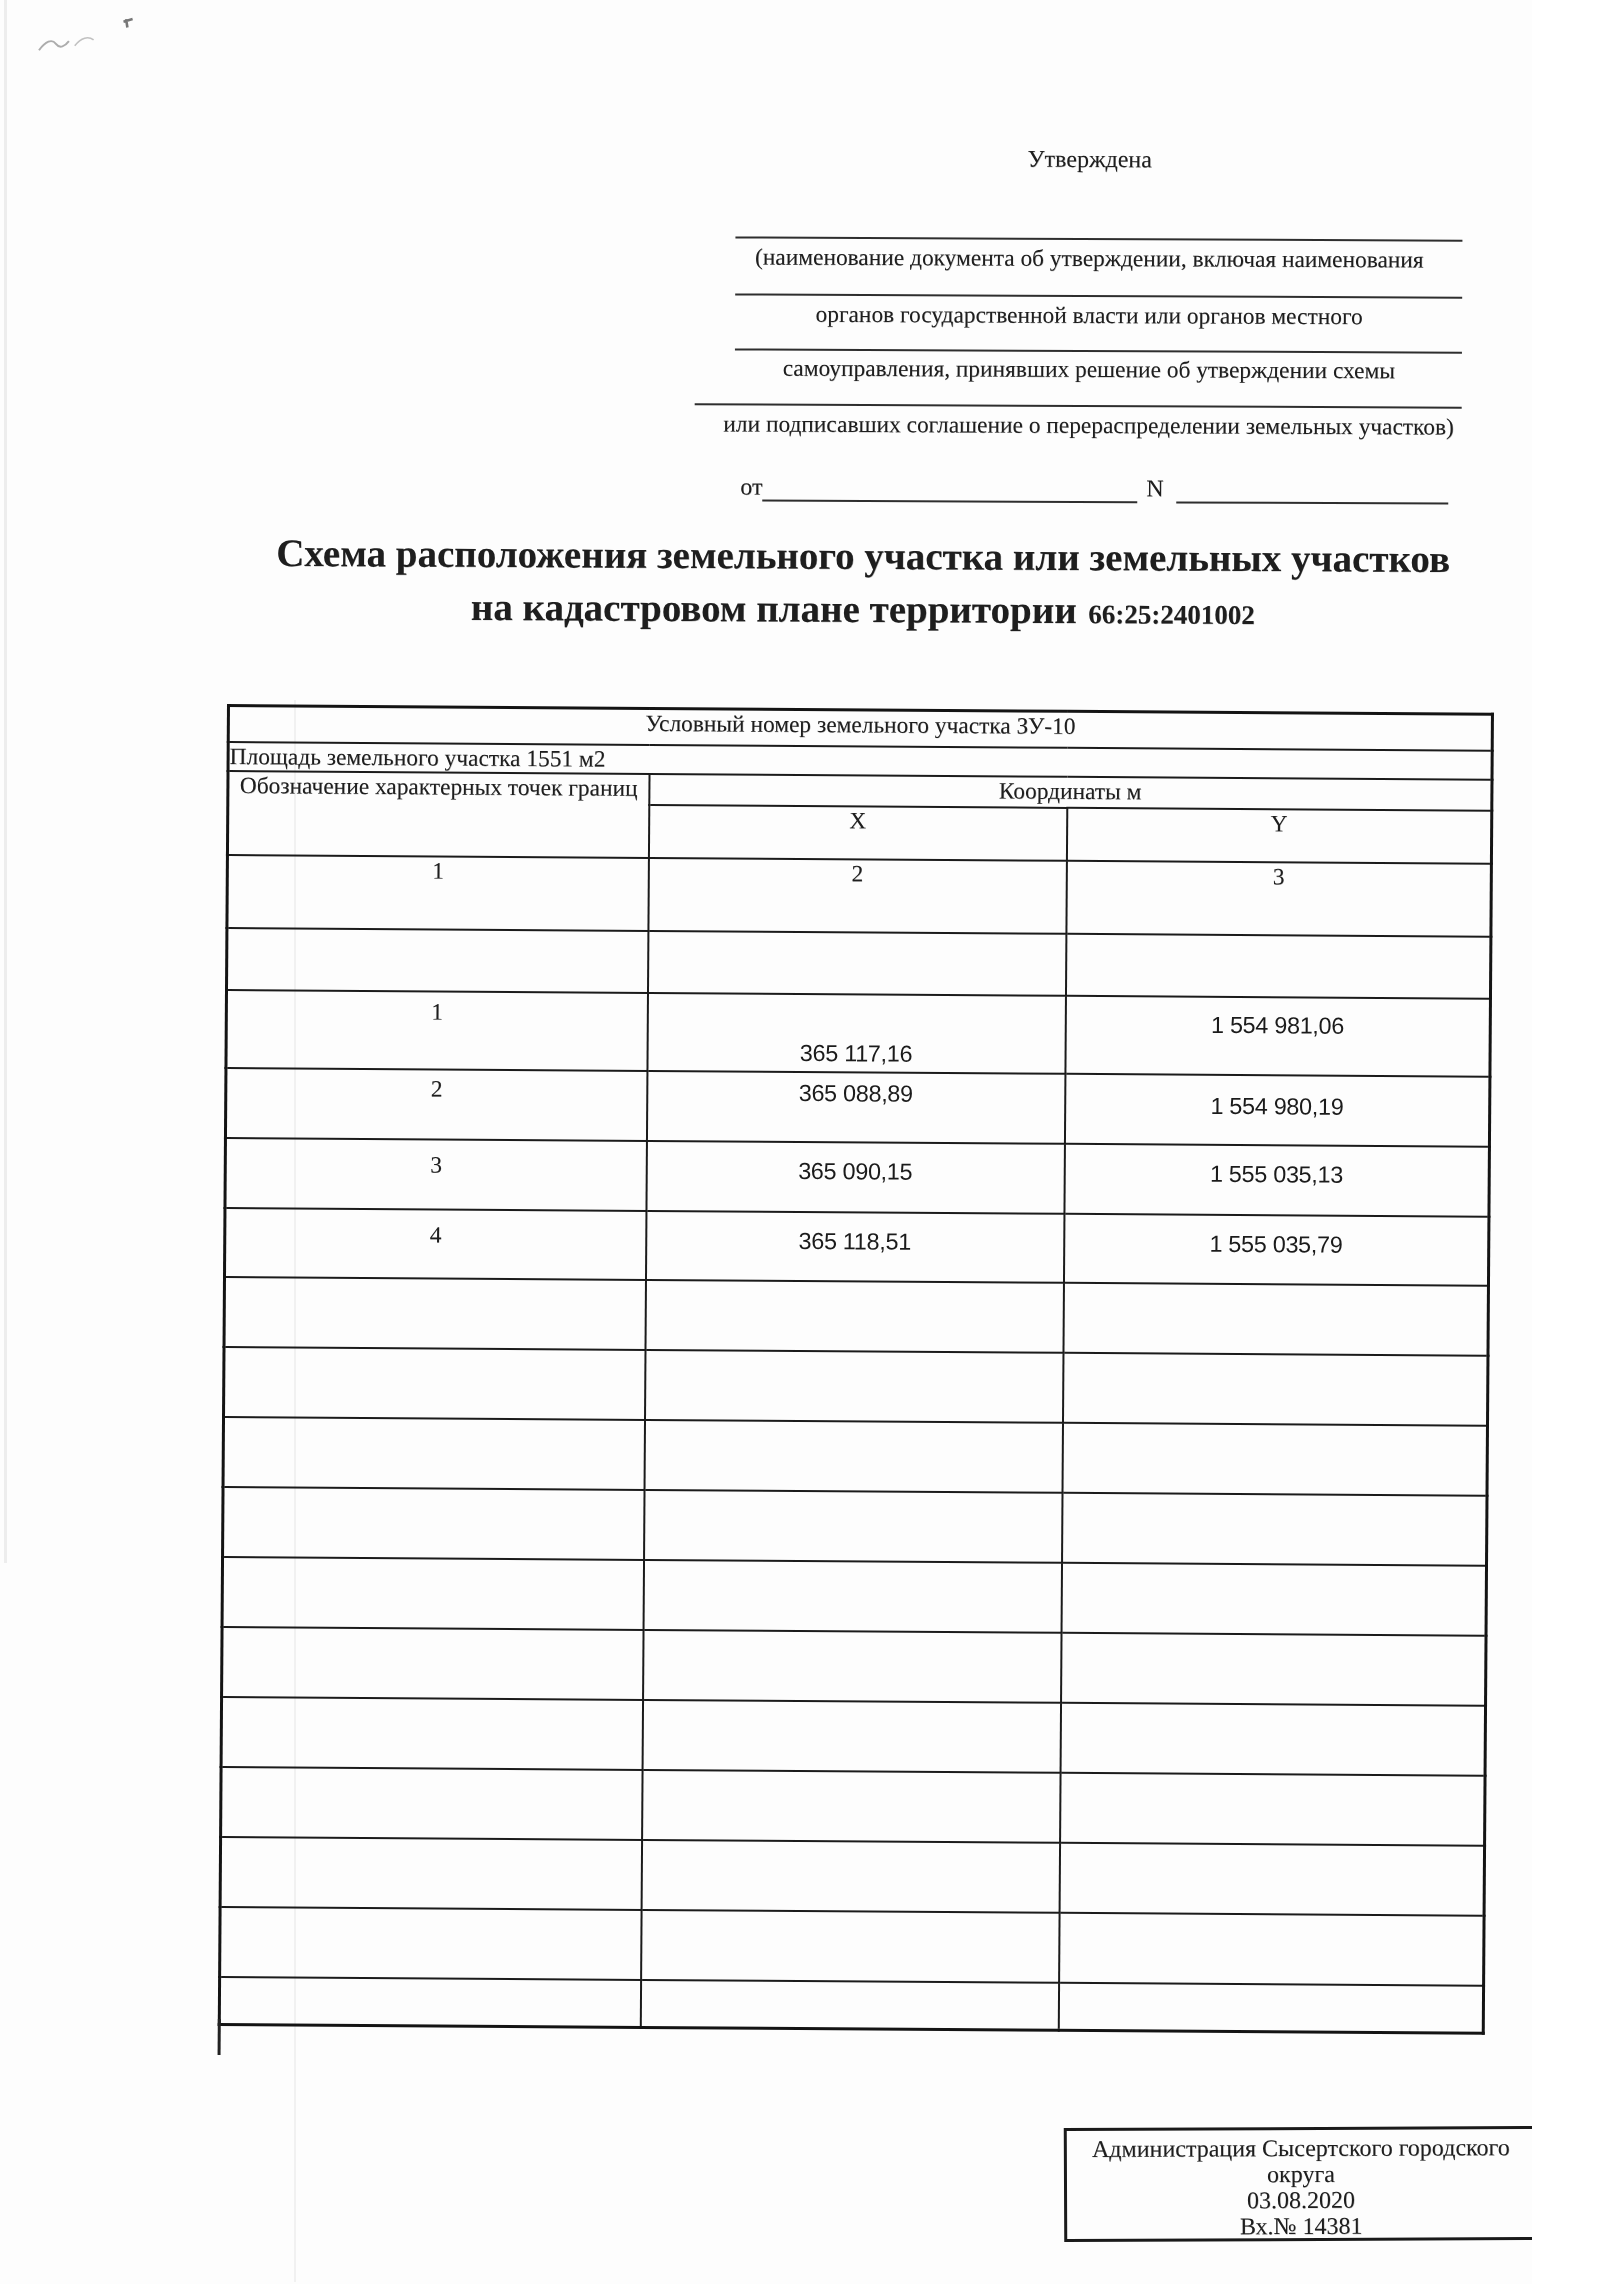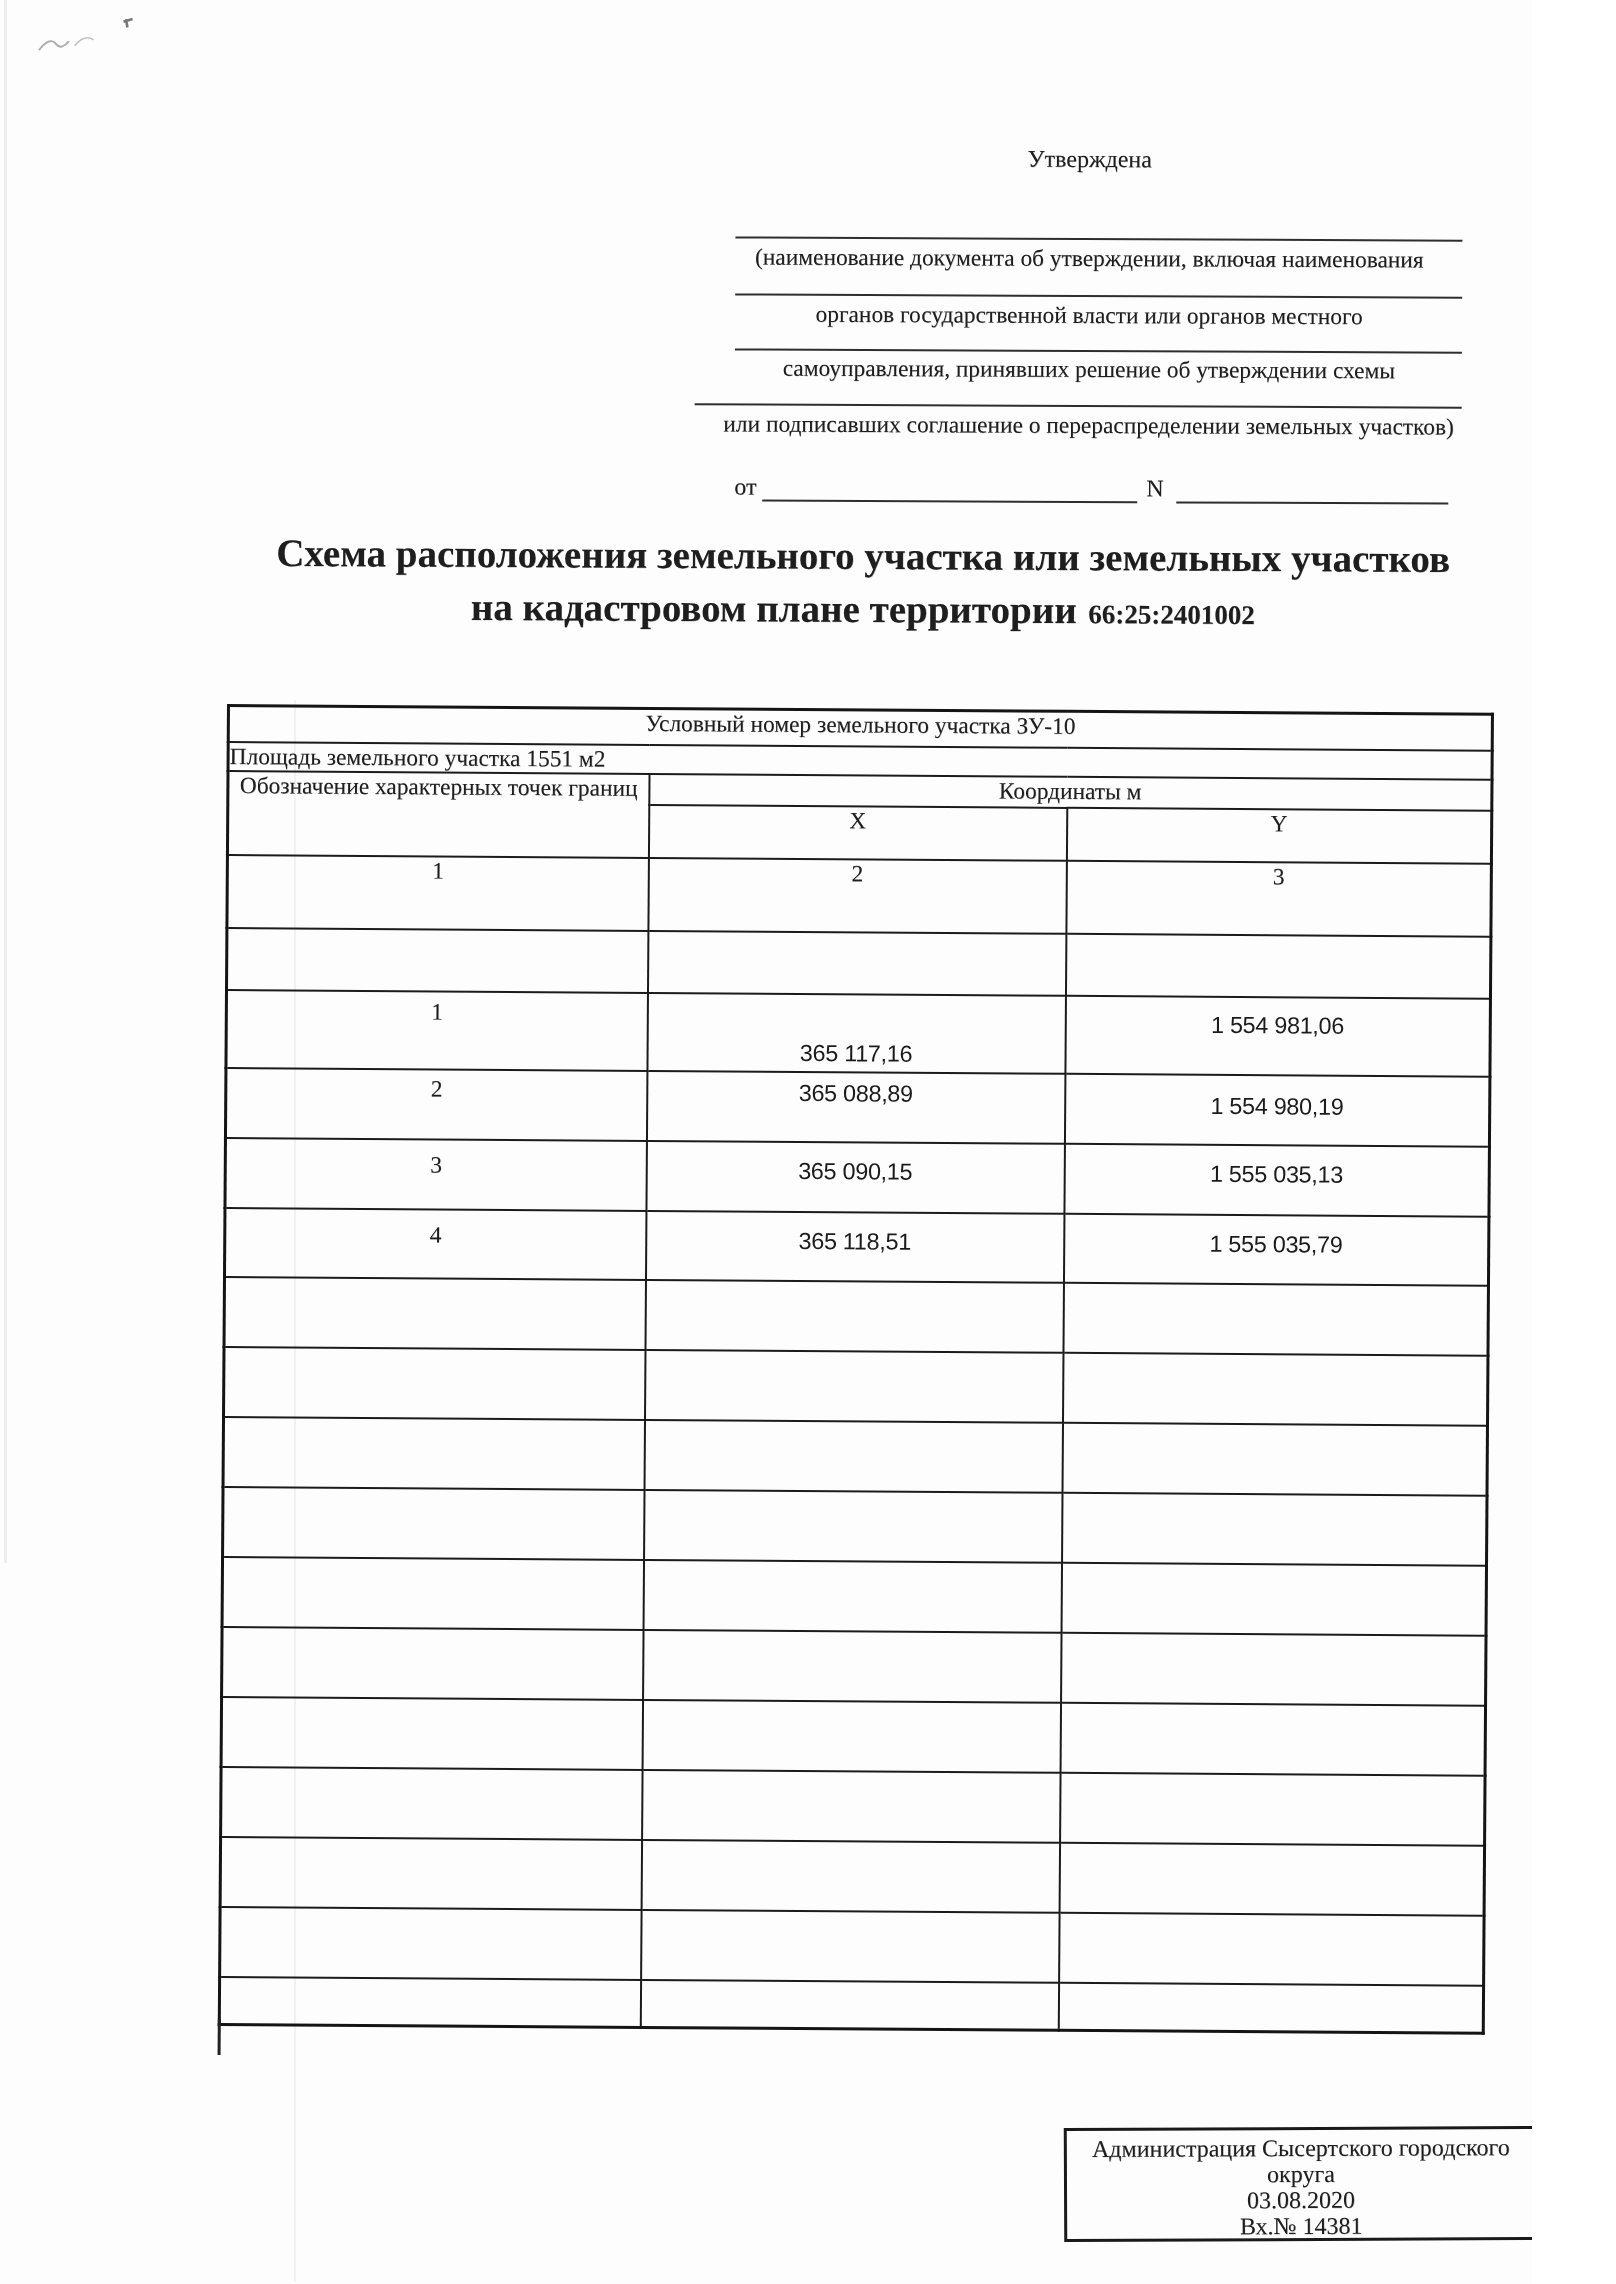--- a/index.html
+++ b/index.html
@@ -76,21 +76,21 @@
     <div class="abs uline" style="left:45px;top:149px;width:727px;"></div>
     <div class="abs cap scan" style="left:0;top:156px;">органов государственной власти или органов местного</div>
 
     <div class="abs uline" style="left:45px;top:204px;width:727px;"></div>
     <div class="abs cap scan" style="left:0;top:210px;">самоуправления, принявших решение об утверждении схемы</div>
 
     <div class="abs uline" style="left:4.6px;top:259px;width:767px;"></div>
     <div class="abs cap scan" style="left:0;top:266px;">или подписавших соглашение о перераспределении земельных участков)</div>
 
     <div class="abs fromrow">
-      <span class="abs flabel scan" style="left:45px;">от</span>
+      <span class="abs flabel scan" style="left:51px;">от</span>
       <span class="abs fline" style="left:73px;top:0;width:375px;"></span>
       <span class="abs flabel scan" style="left:457px;">N</span>
       <span class="abs fline" style="left:487px;top:0;width:272px;"></span>
     </div>
   </div>
 
   <div class="abs titleblock">
     <div class="title1 scan">Схема расположения земельного участка или земельных участков</div>
     <div class="title2 scan">
       <span>на кадастровом плане территории</span><span class="cadnum">66:25:2401002</span>

